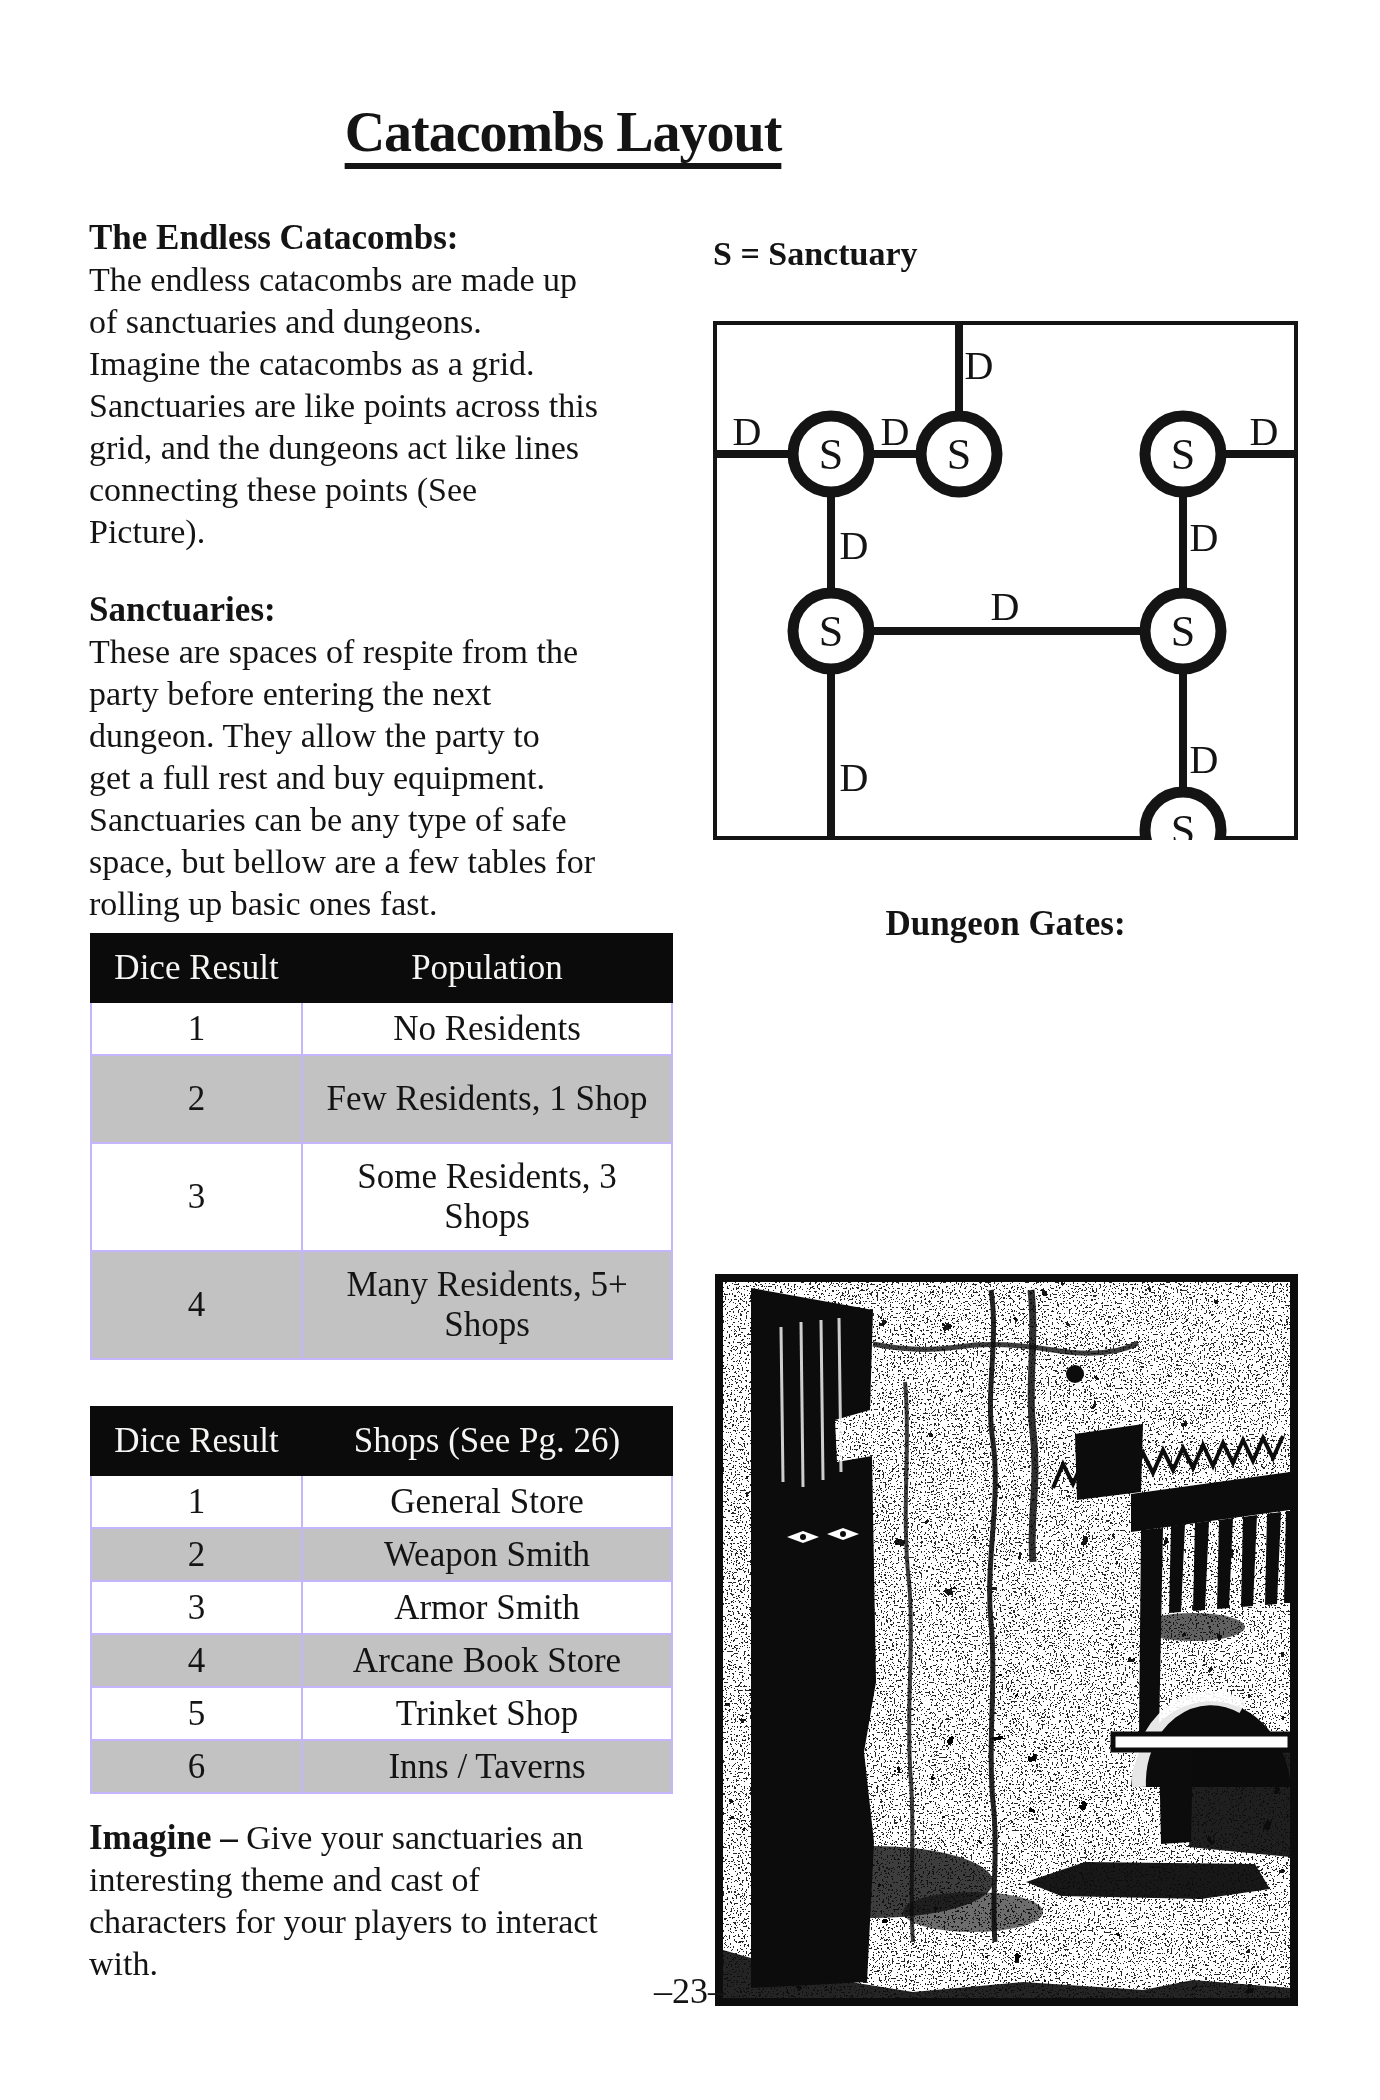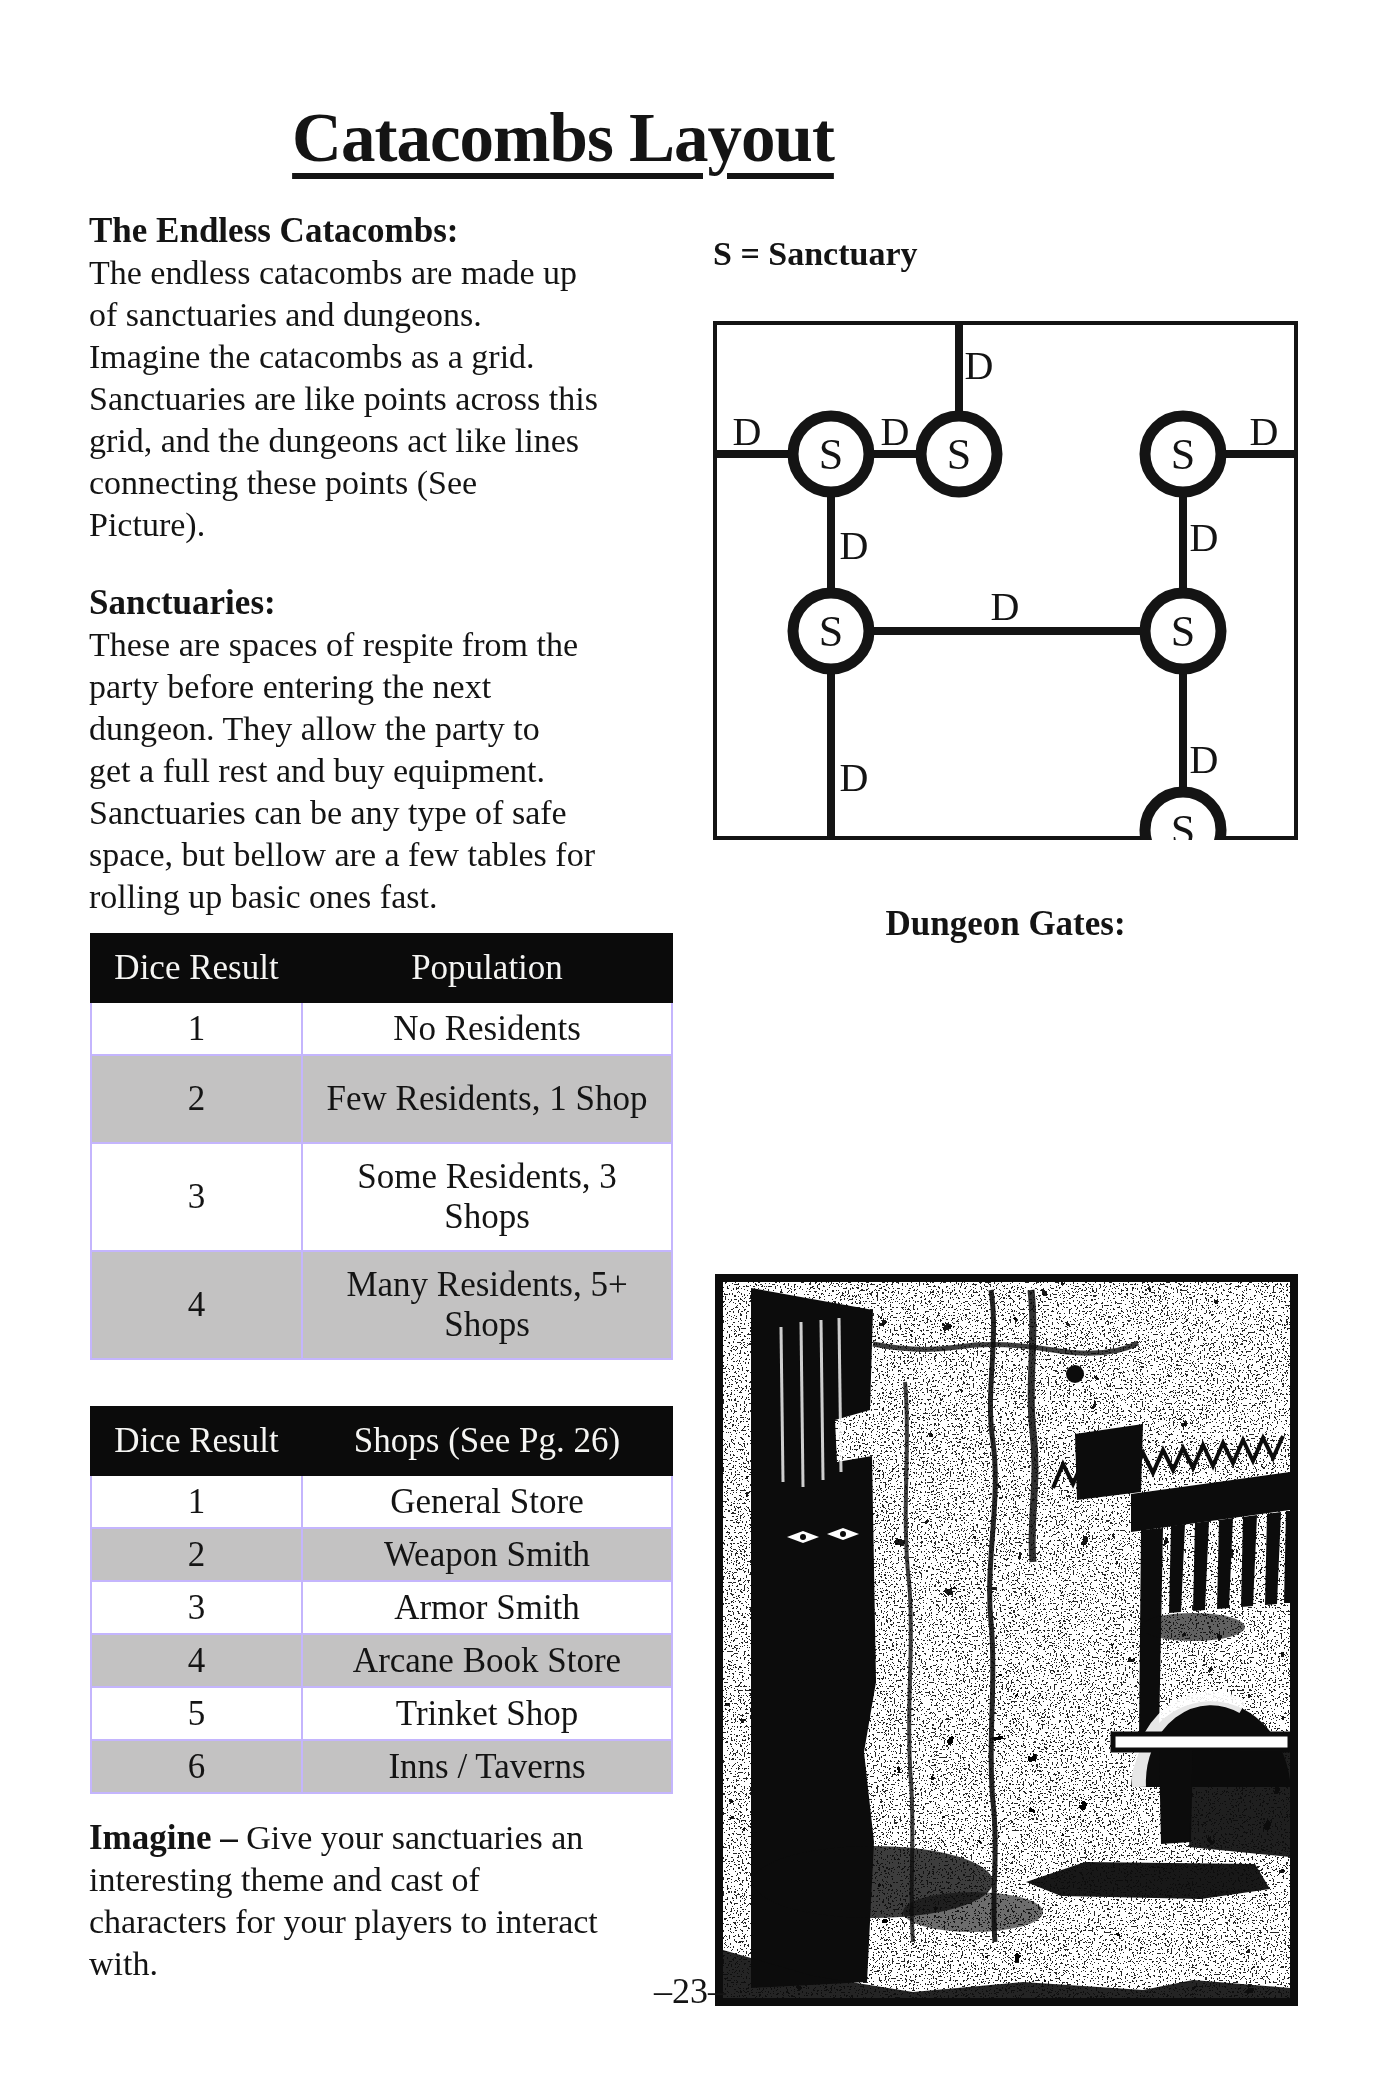--- a/index.html
+++ b/index.html
@@ -8,28 +8,28 @@
     width:1380px;height:2100px;
     background:#ffffff;
     margin:0 auto;
     overflow:hidden;
     font-family:"Liberation Serif","DejaVu Serif",serif;
     color:#141414;
   }
   .page-title{
     position:absolute;left:0;top:104px;width:1126px;
     text-align:center;
-    font-size:69px;font-weight:bold;line-height:1.0;
+    font-size:56px;font-weight:bold;line-height:1.0;
     text-decoration:underline;
     text-decoration-thickness:6px;
     text-underline-offset:12px;
     letter-spacing:-1px;
   }
   .col-text{font-size:34px;line-height:42px;}
-  .left-col{position:absolute;left:89px;top:210px;width:582px;}
+  .left-col{position:absolute;left:89px;top:217px;width:582px;}
   .h-bold{font-weight:bold;font-size:35px;line-height:42px;}
   .body-pre{white-space:pre-line;}
   .gap-top{margin-top:36px;}
   .legend{position:absolute;left:713px;top:233px;width:585px;
     font-weight:bold;font-size:34px;line-height:41px;}
   .diagram-wrap{position:absolute;left:713px;top:321px;width:585px;height:519px;}
   .gates{position:absolute;left:713px;top:903px;width:585px;text-align:center;}
   .dice-table{
     display:table;position:absolute;left:90px;width:581px;
     border-collapse:collapse;table-layout:fixed;

